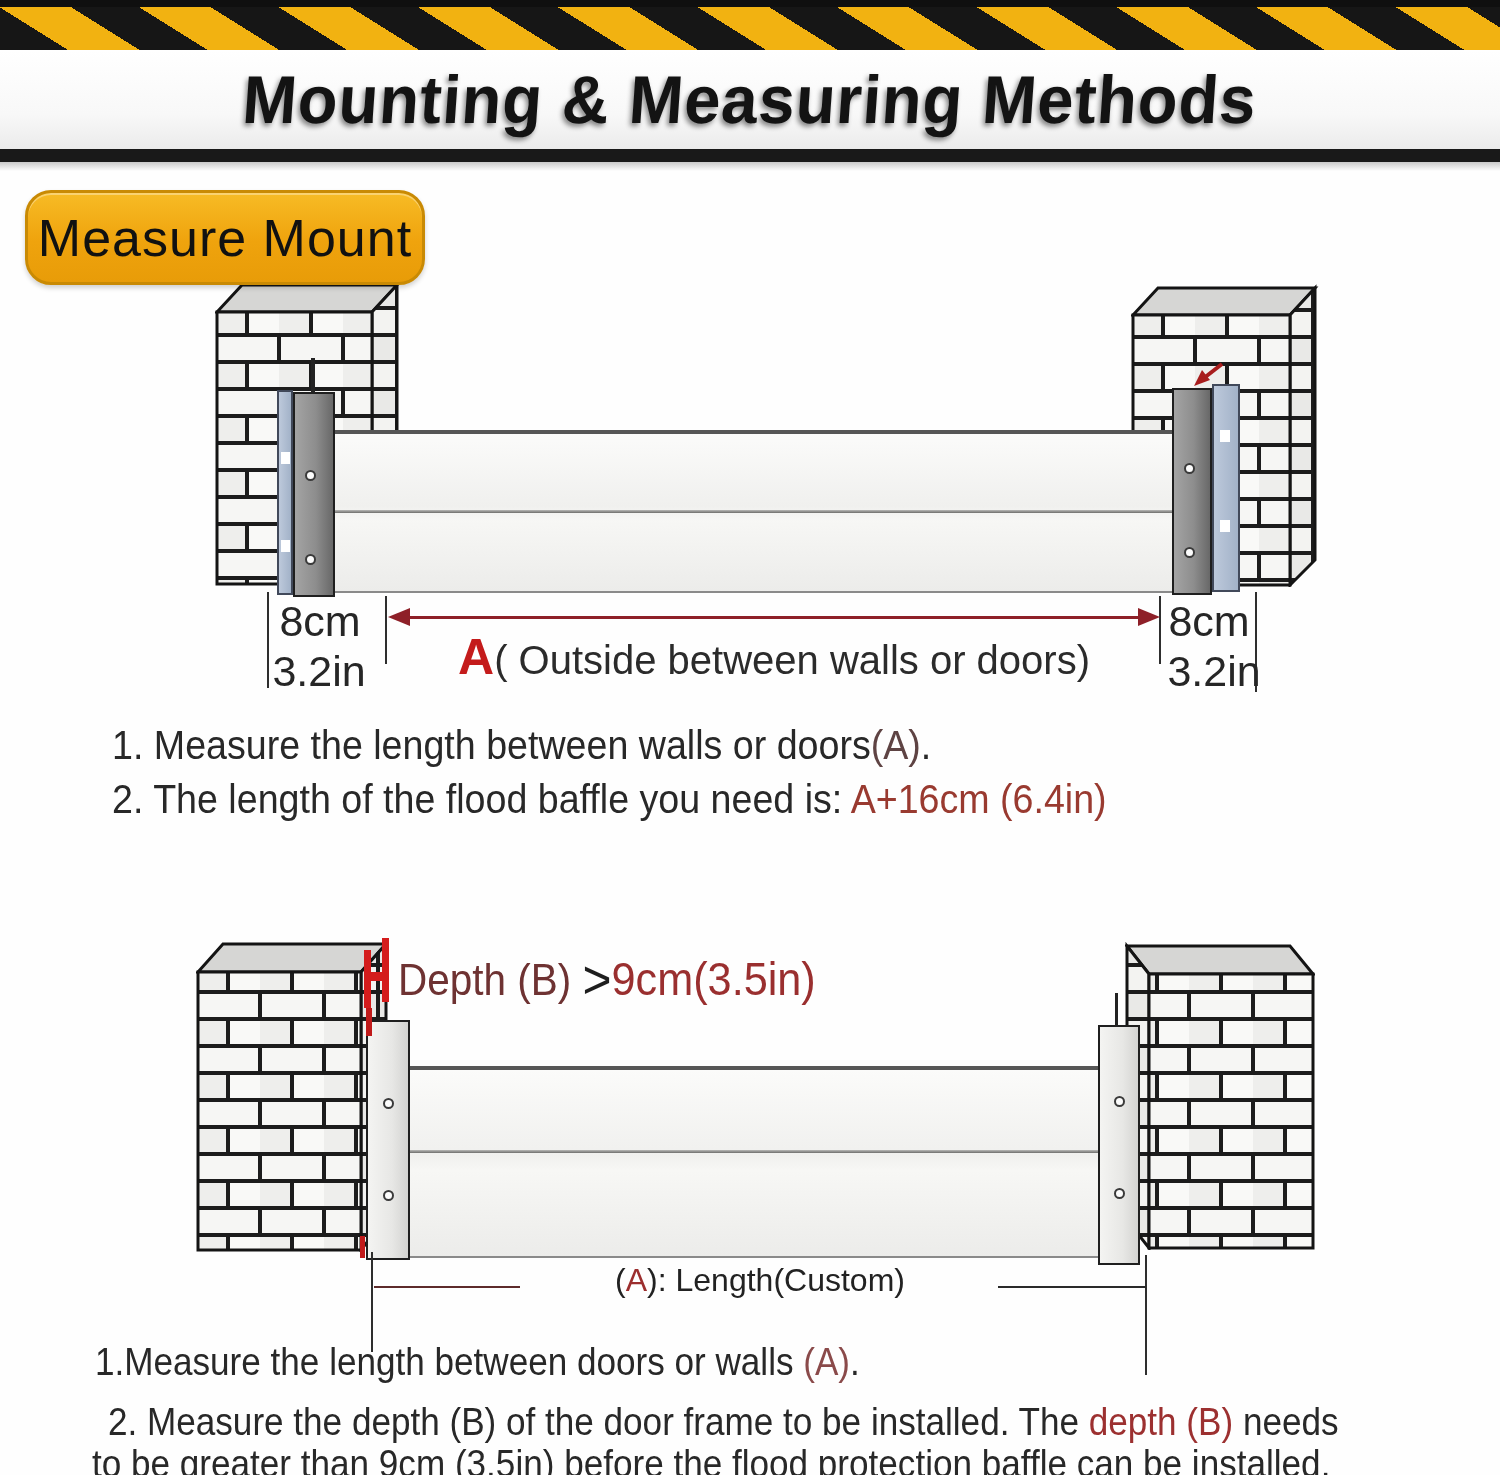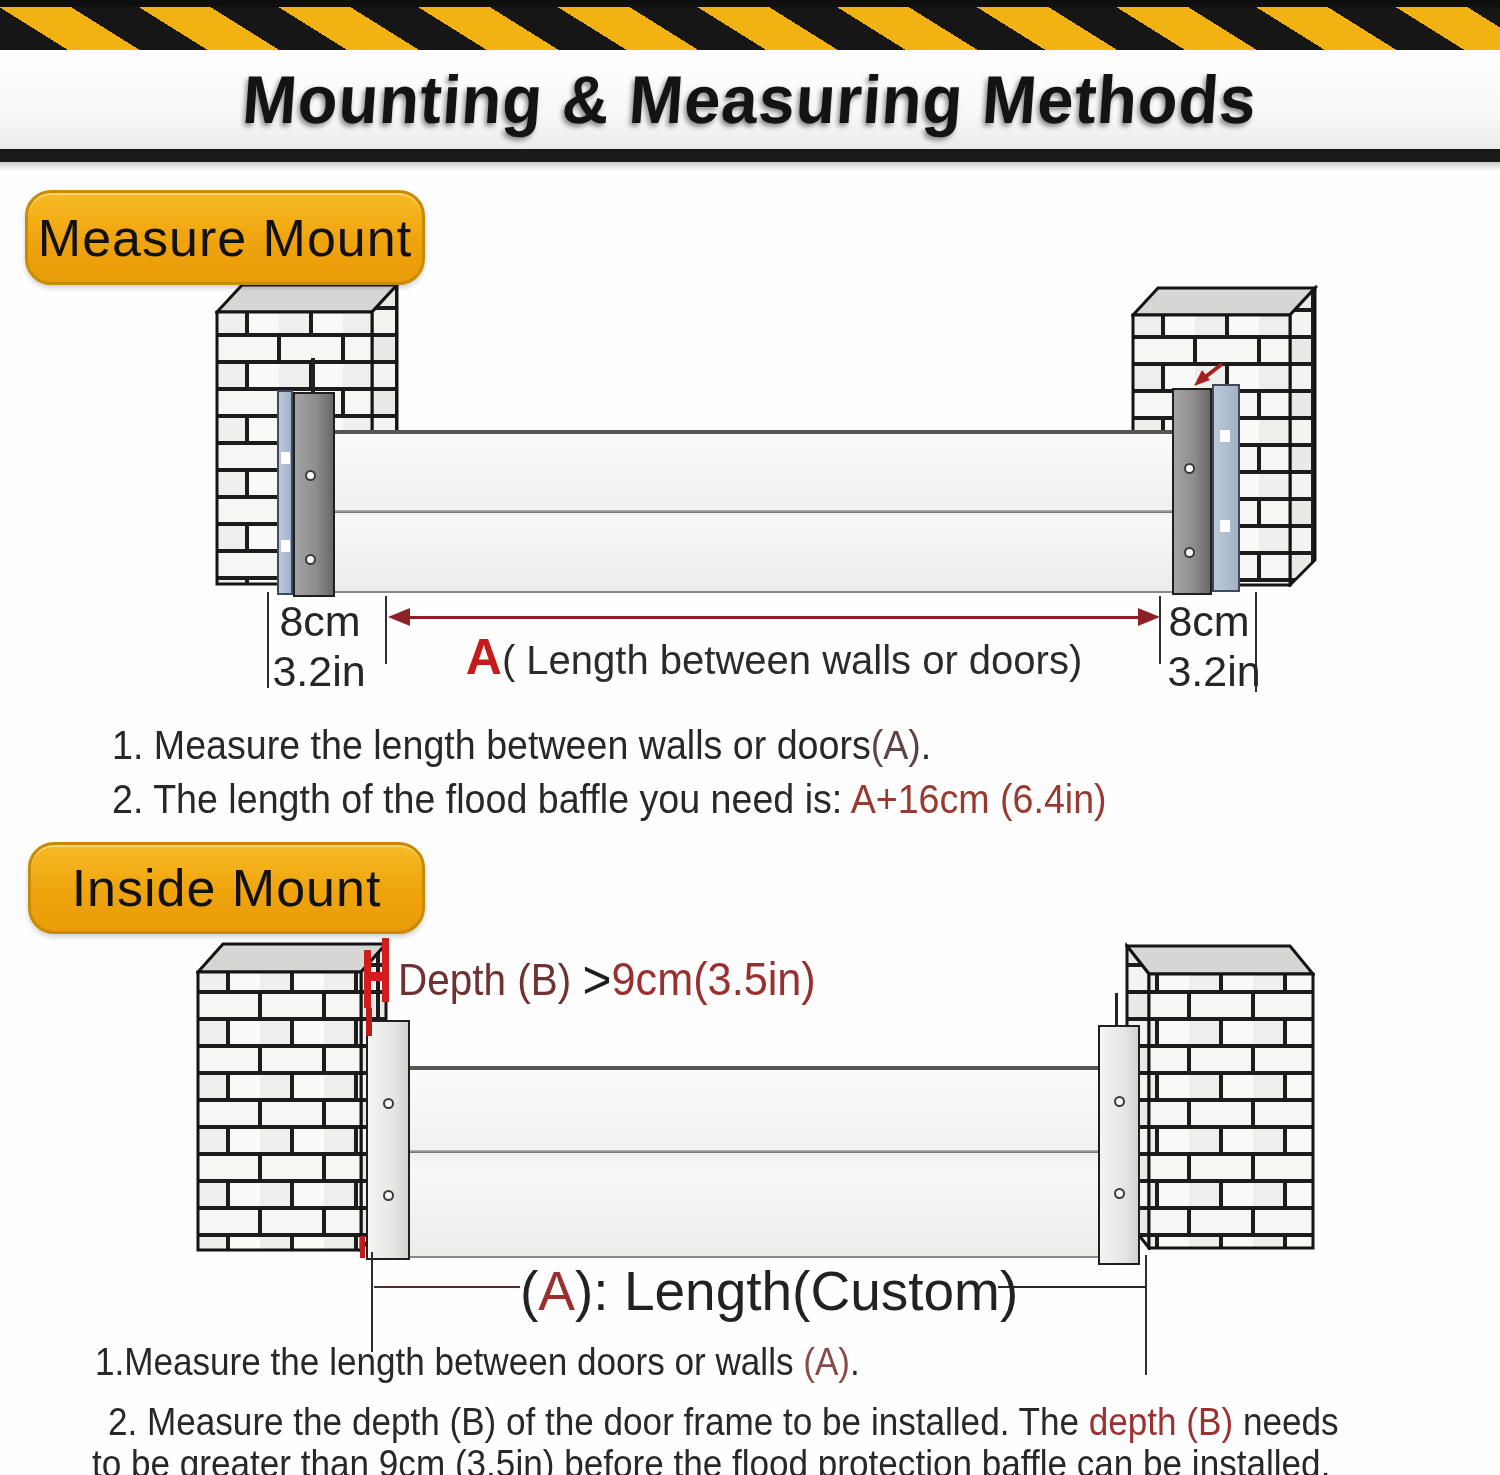--- a/index.html
+++ b/index.html
@@ -52,21 +52,21 @@
   .hline{position:absolute;height:2px;z-index:5}
   .dimbox{position:absolute;text-align:center;font-size:43px;line-height:1;color:#262626;z-index:6;white-space:nowrap}
   .dim-arrow{position:absolute;height:20px;z-index:5}
   .dim-arrow .line{position:absolute;left:14px;right:14px;top:8px;height:3px;background:#8e2028}
   .dim-arrow .head{position:absolute;top:0;width:0;height:0;border-top:9px solid transparent;border-bottom:9px solid transparent}
   .dim-arrow .head.l{left:0;border-right:22px solid #8e2028}
   .dim-arrow .head.r{right:0;border-left:22px solid #8e2028}
   .spanlabel{position:absolute;text-align:center;white-space:nowrap;z-index:6;line-height:1}
   .spanlabel .big-a{color:#c41b1b;font-weight:bold;font-size:50px}
   .spanlabel .txt{color:#2b2b2b;font-size:40px}
-  .spanlabel2{position:absolute;text-align:center;white-space:nowrap;z-index:6;line-height:1;font-size:55px;color:#222}
+  .spanlabel2{position:absolute;text-align:center;white-space:nowrap;z-index:6;line-height:1;font-size:32px;color:#222}
   .spanlabel2 .red-a{color:#9c2e2e}
   .depthlabel{position:absolute;white-space:nowrap;z-index:6;line-height:1;transform:scaleX(.92);transform-origin:0 50%}
   .depthlabel .lbl{font-size:44px;color:#6e3232}
   .depthlabel .gt{font-size:54px;color:#1e1e1e;vertical-align:-3px}
   .depthlabel .val{font-size:47px;color:#9a2f2f}
 
   
   .step{position:absolute;font-size:40px;color:#282828;line-height:1.15;white-space:nowrap;z-index:6;
         transform:scaleX(.94);transform-origin:0 50%}
   .step.n90{font-size:39px;transform:scaleX(.90)}
@@ -159,33 +159,30 @@
   <div class="dim-arrow" style="left:388px;top:608px;width:772px">
     <div class="head l"></div>
     <div class="line"></div>
     <div class="head r"></div>
   </div>
   <div class="dimbox" style="left:258px;top:600px;width:124px">8cm</div>
   <div class="dimbox" style="left:254px;top:650px;width:130px">3.2in</div>
   <div class="dimbox" style="left:1158px;top:600px;width:102px">8cm</div>
   <div class="dimbox" style="left:1160px;top:650px;width:108px">3.2in</div>
   <div class="spanlabel" style="left:390px;top:632px;width:768px">
-    <span class="big-a">A</span><span class="txt">( Length between walls or doors)</span>
+    <span class="big-a">A</span><span class="txt">( Outside between walls or doors)</span>
   </div>
 
   <div class="step" style="left:112px;top:722px">
     <span>1. Measure the length between walls or doors</span><span class="acc-a1">(A)</span><span>.</span>
   </div>
   <div class="step" style="left:112px;top:776px">
     <span>2. The length of the flood baffle you need is: </span><span class="acc-red">A+16cm (6.4in)</span>
   </div>
 
-  <div class="abs badge" id="badge-inside">
-    <span>Inside Mount</span>
-  </div>
 
   <svg class="abs" style="left:196px;top:938px;z-index:1" width="193" height="314">
     <defs>
       <pattern id="p3f" width="64" height="54" patternUnits="userSpaceOnUse">
         <rect width="64" height="54" fill="#1c1c1c"></rect>
         <rect x="2" y="2" width="60" height="23" fill="#f6f6f4"></rect>
         <rect x="-30" y="29" width="60" height="23" fill="#eeeeec"></rect>
         <rect x="34" y="29" width="60" height="23" fill="#f9f9f7"></rect>
       </pattern>
       <pattern id="p3s" width="26" height="54" patternUnits="userSpaceOnUse">

